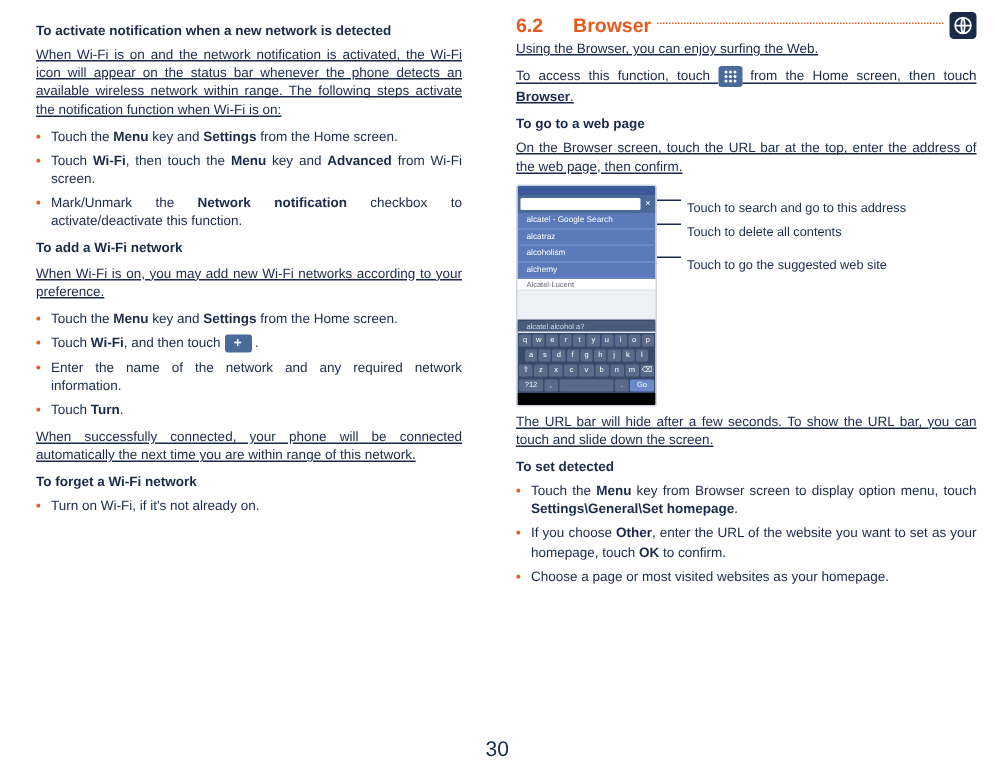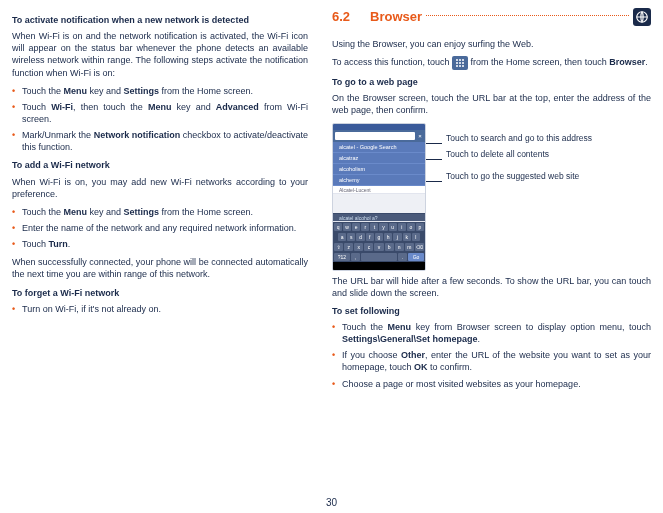--- a/index.html
+++ b/index.html
@@ -8,37 +8,38 @@
     height: 513px;
     font-family: Arial, Helvetica, sans-serif;
     font-size: 9px;
     color: #1a2a4a;
     line-height: 1.35;
     display: flex;
     position: relative;
     background: #fff;
   }
   .col {
-    padding: 8px 12px 8px 12px;
+    padding: 8px 12px 8px 24px;
   }
   .col-left {
     width: 320px;
     border-right: none;
   }
   .col-right {
     width: 343px;
   }
   .section-head {
     font-weight: bold;
     margin-bottom: 4px;
     margin-top: 6px;
   }
   .para {
     margin-bottom: 6px;
     text-align: justify;
+    text-decoration: underline;
   }
   ul.bullets {
     list-style: none;
     margin-bottom: 6px;
   }
   ul.bullets > li {
     position: relative;
     padding-left: 10px;
     margin-bottom: 4px;
     text-align: justify;
@@ -48,21 +49,21 @@
     position: absolute;
     left: 0;
     top: 0;
     color: #e85a1a;
     font-weight: bold;
   }
   .b { font-weight: bold; }
   .chapter-row {
     display: flex;
     align-items: center;
-    margin-bottom: 12px;
+    margin-bottom: 0;
   }
   .chapter-num {
     color: #e85a1a;
     font-weight: bold;
     font-size: 13px;
     margin-right: 20px;
   }
   .chapter-title {
     color: #e85a1a;
     font-weight: bold;
@@ -192,51 +193,52 @@
   .phone-shot .navbar div { flex:1; }
   .pointer-lines {
     position: relative;
     flex: 1;
     font-size: 8.5px;
   }
   .pointer-lines .pl {
     position: absolute;
     left: 0;
     display: flex;
-    align-items: flex-end;
+    align-items: flex-start;
   }
   .pointer-lines .pl .line {
     border-top: 0.5px solid #1a2a4a;
     margin-right: 4px;
   }
   .page-num {
     position: absolute;
     bottom: 4px;
     left: 50%;
     transform: translateX(-50%);
-    font-size: 10px;
+    font-size: 14px;
     color: #1a2a4a;
   }
 </style>
 </head>
 <body>
 
 <div class="col col-left">
   <div class="section-head">To activate notification when a new network is detected</div>
   <div class="para">When Wi-Fi is on and the network notification is activated, the Wi-Fi icon will appear on the status bar whenever the phone detects an available wireless network within range. The following steps activate the notification function when Wi-Fi is on:</div>
   <ul class="bullets">
     <li><span>Touch the </span><span class="b">Menu</span><span> key and </span><span class="b">Settings</span><span> from the Home screen.</span></li>
     <li><span>Touch </span><span class="b">Wi-Fi</span><span>, then touch the </span><span class="b">Menu</span><span> key and </span><span class="b">Advanced</span><span> from Wi-Fi screen.</span></li>
     <li><span>Mark/Unmark the </span><span class="b">Network notification</span><span> checkbox to activate/deactivate this function.</span></li>
   </ul>
 
   <div class="section-head">To add a Wi-Fi network</div>
   <div class="para">When Wi-Fi is on, you may add new Wi-Fi networks according to your preference.</div>
   <ul class="bullets">
     <li><span>Touch the </span><span class="b">Menu</span><span> key and </span><span class="b">Settings</span><span> from the Home screen.</span></li>
+    <li><span>Touch </span><span class="b">Wi-Fi</span><span>, and then touch </span><span class="inline-icon plus"></span><span> .</span></li>
     <li>Enter the name of the network and any required network information.</li>
     <li><span>Touch </span><span class="b">Turn</span><span>.</span></li>
   </ul>
   <div class="para">When successfully connected, your phone will be connected automatically the next time you are within range of this network.</div>
 
   <div class="section-head">To forget a Wi-Fi network</div>
   <ul class="bullets">
     <li>Turn on Wi-Fi, if it's not already on.</li>
   </ul>
 </div>
@@ -346,21 +348,21 @@
         </div>
       <div class="pl" style="top:48px">
           <div class="line" style="width:16px"></div>
           <span>Touch to go the suggested web site</span>
         </div>
     </div>
   </div>
 
   <div class="para">The URL bar will hide after a few seconds. To show the URL bar, you can touch and slide down the screen.</div>
 
-  <div class="section-head">To set following</div>
+  <div class="section-head">To set detected</div>
   <ul class="bullets">
     <li><span>Touch the </span><span class="b">Menu</span><span> key from Browser screen to display option menu, touch </span><span class="b">Settings\General\Set homepage</span><span>.</span></li>
     <li><span>If you choose </span><span class="b">Other</span><span>, enter the URL of the website you want to set as your homepage, touch </span><span class="b">OK</span><span> to confirm.</span></li>
     <li>Choose a page or most visited websites as your homepage.</li>
   </ul>
 </div>
 
 <div class="page-num">30</div>
 
 </body></html>

